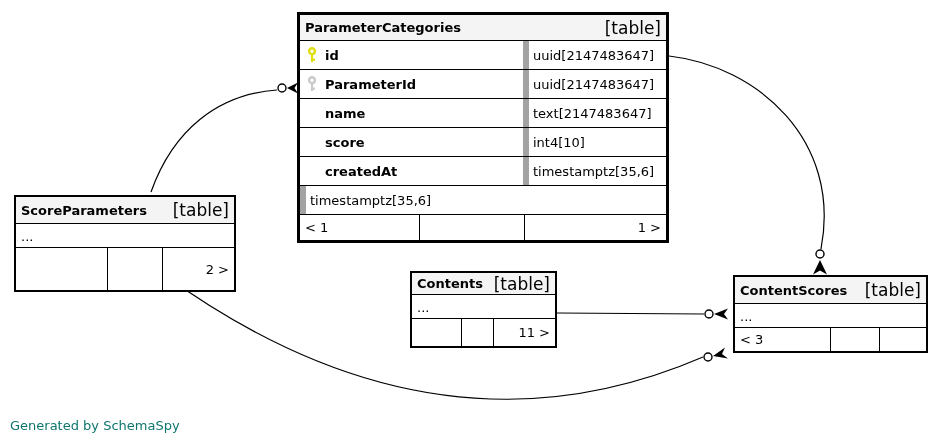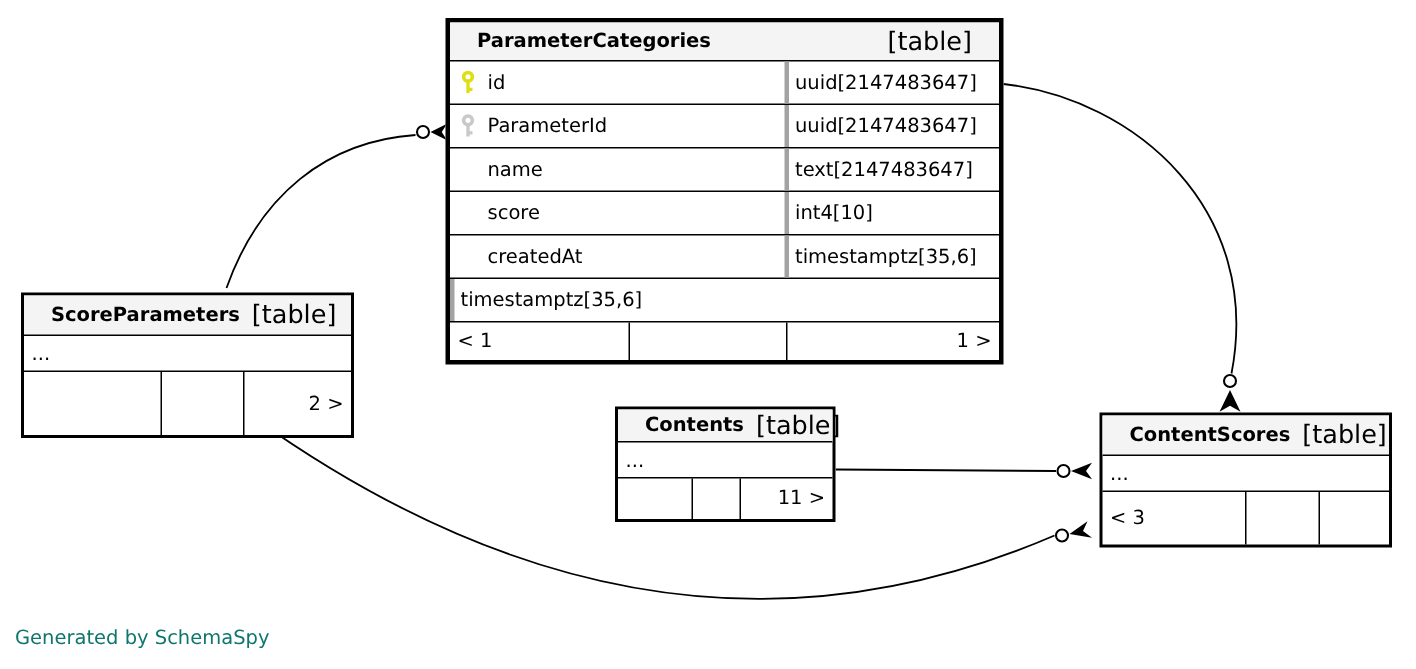--- a/index.html
+++ b/index.html
@@ -10,28 +10,28 @@
   
   #connector-layer { position: absolute; left: 0; top: 0; width: 944px; height: 446px; }
   .rel-line { fill: none; stroke: #000; stroke-width: 1.2; }
   .rel-circle { fill: #fff; stroke: #000; stroke-width: 1.4; }
   .rel-crow { fill: #000; stroke: none; }
 
   
   .tnode { position: absolute; background: #fff; border: 2px solid #000; display: flex; flex-direction: column; }
   .tnode.focal { border-width: 3px; }
   .thead { display: flex; justify-content: space-between; align-items: center;
-           background: #f4f4f4; border-bottom: 1px solid #000; padding: 0 18px; }
+           background: #f4f4f4; border-bottom: 1px solid #000; padding: 0 5px; }
   .tname { font-weight: bold; font-size: 13px; white-space: nowrap; }
   .tbadge { font-size: 17px; white-space: nowrap; padding-left: 8px; }
 
   .crow-row { display: flex; border-bottom: 1px solid #000; align-items: stretch; }
-  .name-cell { display: flex; align-items: center; padding-left: 6px; flex: 1 1 auto; font-size: 13px; }
+  .name-cell { display: flex; align-items: center; padding-left: 6px; flex: 1 1 auto; font-size: 13px; font-weight: bold; }
   .key-slot { width: 12px; height: 16px; margin-right: 7px; flex: 0 0 12px; display: flex; align-items: center; }
-  .type-cell { border-left: 3px solid #a3a3a3; display: flex; align-items: center;
+  .type-cell { border-left: 6px solid #a3a3a3; display: flex; align-items: center;
                padding-left: 4px; font-size: 13px; white-space: nowrap; }
 
   .ellipsis-row { border-bottom: 1px solid #000; font-size: 13px; padding: 1px 5px 0;
                   display: flex; align-items: center; }
   .tfoot { display: flex; flex: 1 1 auto; align-items: stretch; font-size: 13px; }
   .fcell { display: flex; align-items: center; padding: 0 5px; white-space: nowrap; }
   .fcell.f-right { justify-content: flex-end; }
   .fdiv { width: 1px; background: #000; }
 
   
@@ -54,21 +54,21 @@
 
   
   #t-contents { left: 410px; top: 271px; width: 147px; height: 77px; }
   #t-contents .thead { height: 22px; }
   #t-contents .ellipsis-row { height: 24px; }
   #t-contents .fcell.c1 { width: 49px; }
   #t-contents .fcell.c2 { width: 31px; }
   #t-contents .fcell.c3 { flex: 1; }
 
   
-  #t-contentscores { left: 733px; top: 275px; width: 195px; height: 90px; }
+  #t-contentscores { left: 733px; top: 275px; width: 195px; height: 78px; }
   #t-contentscores .thead { height: 27px; }
   #t-contentscores .ellipsis-row { height: 24px; }
   #t-contentscores .fcell.c1 { width: 95px; }
   #t-contentscores .fcell.c2 { width: 48px; }
   #t-contentscores .fcell.c3 { flex: 1; }
 
   #generator-note { position: absolute; left: 10px; top: 418px; font-size: 13px; color: #0f766e; }
 </style>
 </head>
 <body>

